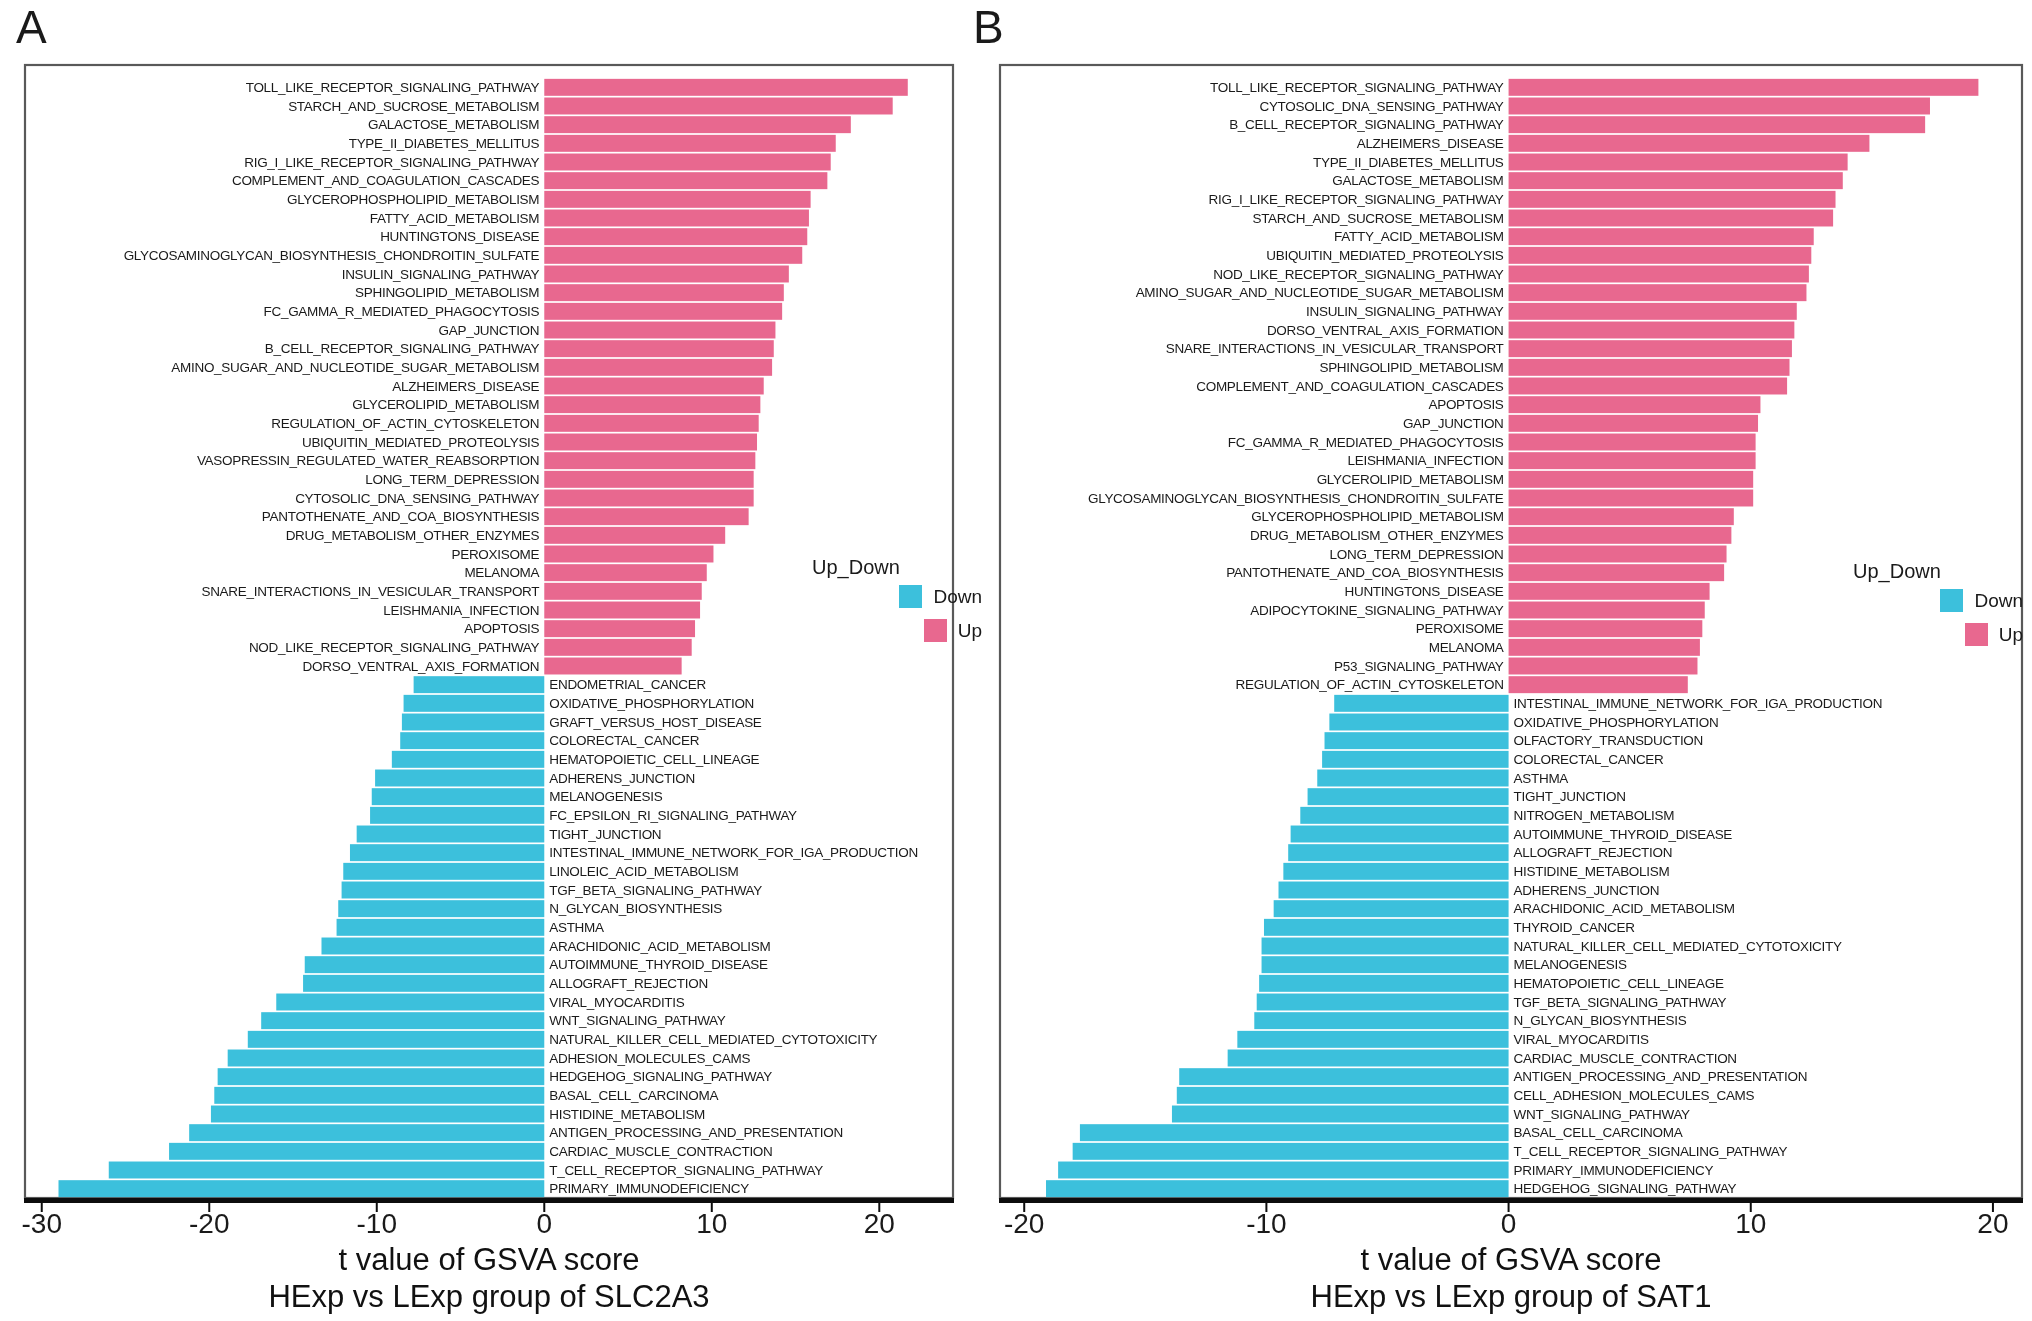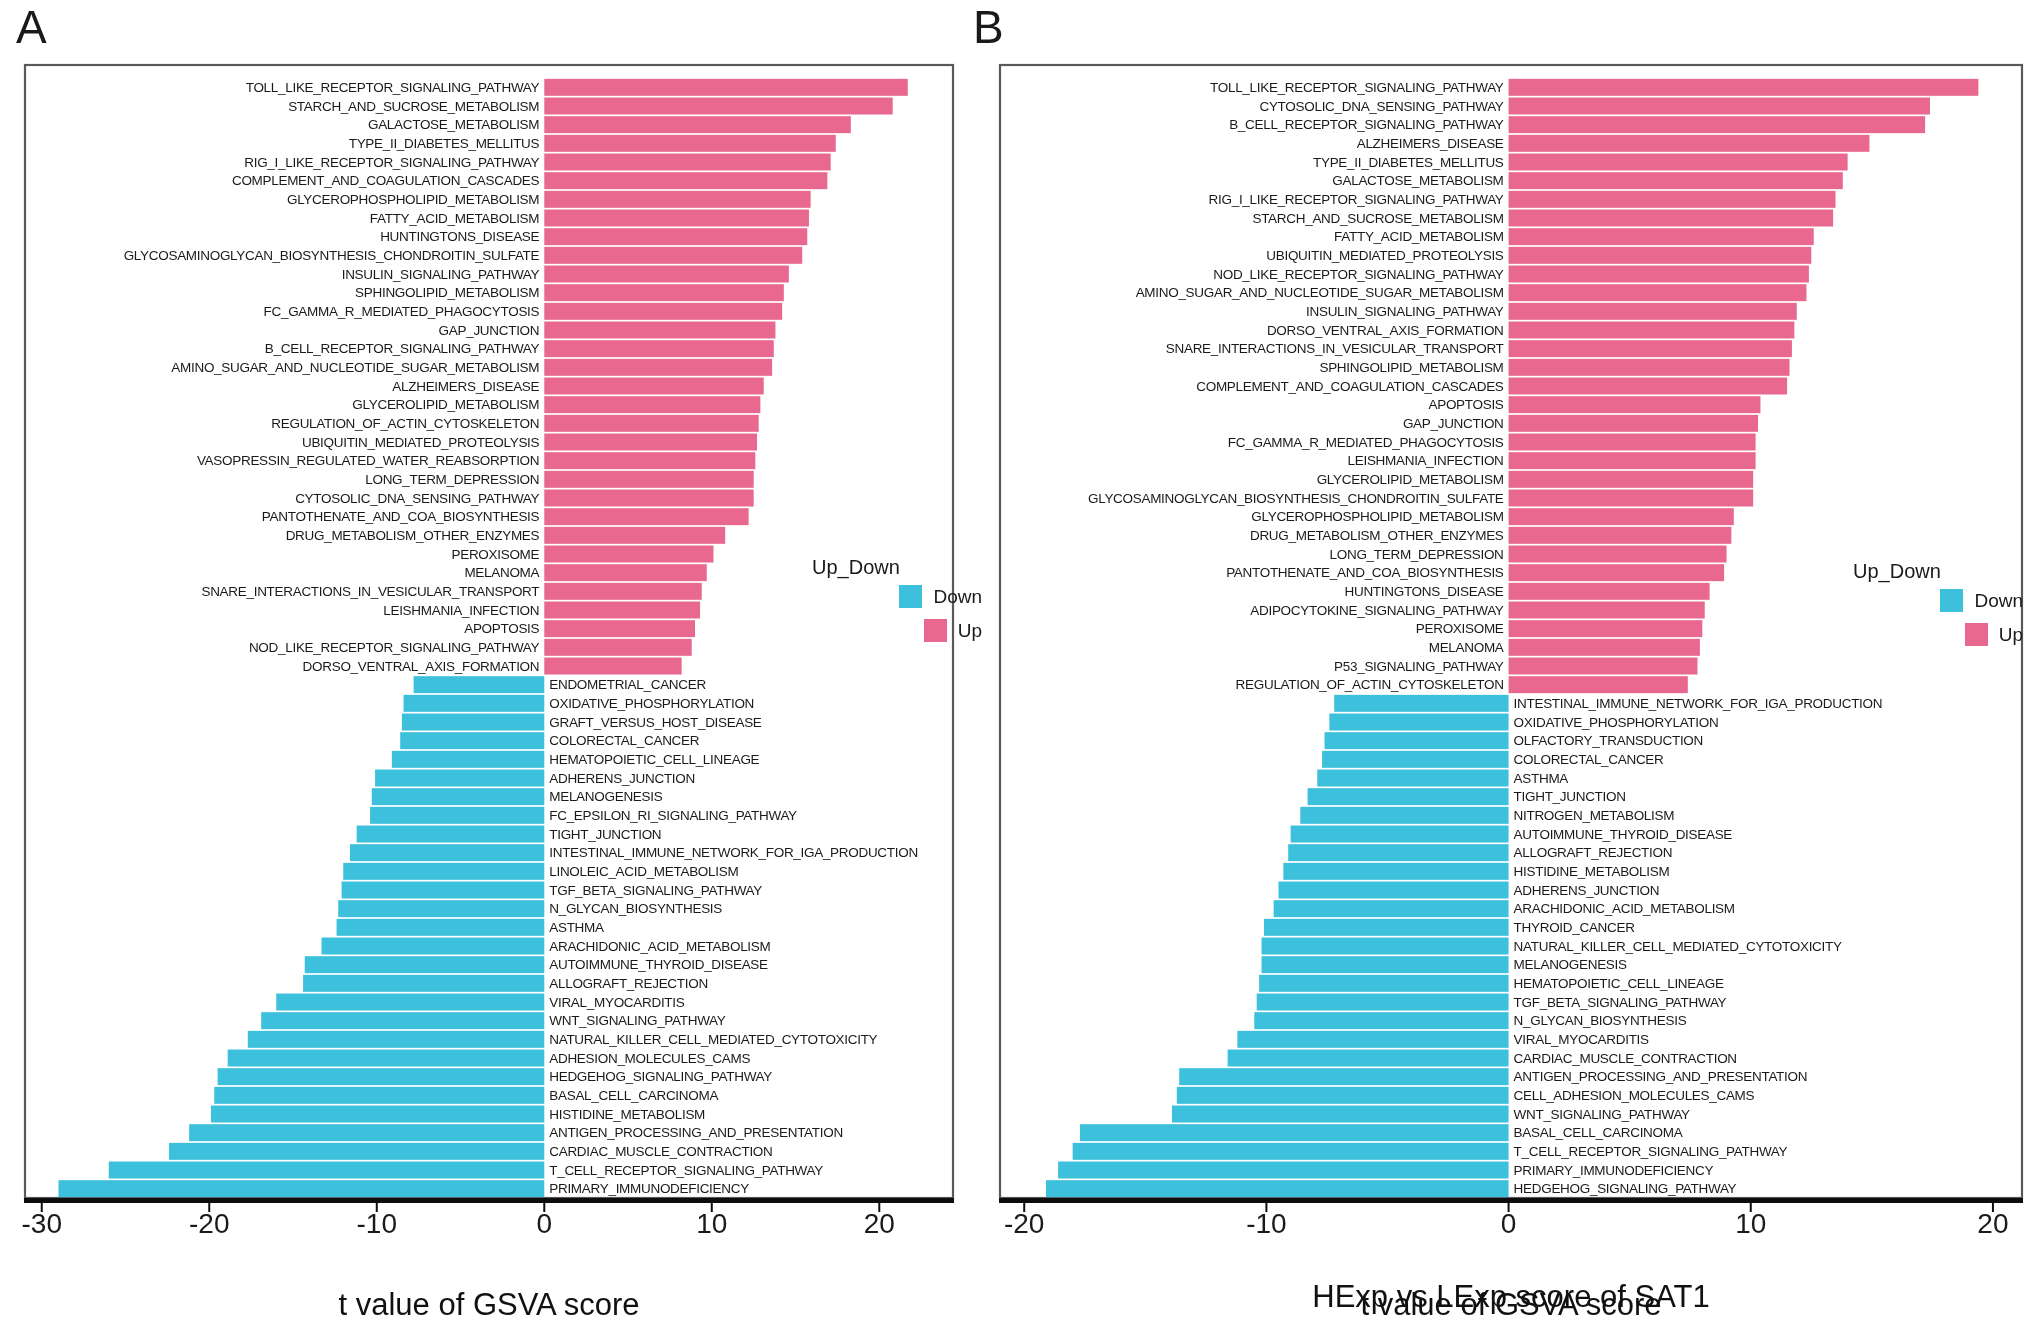--- a/index.html
+++ b/index.html
@@ -5,21 +5,21 @@
   html,body{margin:0;padding:0;background:#ffffff;}
   body{font-family:"Liberation Sans", sans-serif;}
   .figure{position:relative;width:2032px;height:1321px;background:#ffffff;overflow:hidden;}
   #chart-svg{position:absolute;left:0;top:0;}
   .panel-letter{position:absolute;font-size:46px;font-weight:500;color:#1a1a1a;line-height:1;}
   .letter-a{left:16px;top:4px;}
   .letter-b{left:973px;top:4px;}
   .axis-title{position:absolute;text-align:center;color:#111111;font-size:31px;line-height:1.05;}
   .axis-title.a{left:25px;width:928px;}
   .axis-title.b{left:1000px;width:1022px;}
-  .line1{top:1289px;}
+  .line1{top:1244px;}
   .line2{top:1281px;}
   .legend{position:absolute;width:170px;}
   .legend-a{left:812px;top:556px;}
   .legend-b{left:1853px;top:560px;}
   .legend-title{font-size:20px;color:#1a1a1a;margin-bottom:6px;}
   .legend-row{display:flex;align-items:center;margin-bottom:11px;justify-content:flex-end;}
   .swatch{width:23px;height:23px;margin-right:11px;flex:0 0 auto;}
   .legend-label{font-size:19px;color:#1a1a1a;}
 </style>
 </head>
@@ -297,22 +297,23 @@
         <text x="1750.7582938388623" y="1233" text-anchor="middle" fill="#1a1a1a" font-size="28">10</text>
         <line x1="1992.9383886255923" y1="1203" x2="1992.9383886255923" y2="1212" stroke="#0d0d0d" stroke-width="2"></line>
         <text x="1992.9383886255923" y="1233" text-anchor="middle" fill="#1a1a1a" font-size="28">20</text>
       </g>
     </svg>
 
   <div class="panel-letter letter-a">A</div>
   <div class="panel-letter letter-b">B</div>
 
   <div class="axis-title a line1">t value of GSVA score</div>
+  <div class="axis-title a line2">HExp vs LExp group of SLC2A3</div>
   <div class="axis-title b line1">t value of GSVA score</div>
-  <div class="axis-title b line2">HExp vs LExp score of SAT1</div>
+  <div class="axis-title b line2">HExp vs LExp group of SAT1</div>
 
   <div class="legend legend-a">
     <div class="legend-title">Up_Down</div>
     <div class="legend-row">
       <span class="swatch swatch-down" style="background: rgb(60, 192, 220);"></span>
       <span class="legend-label">Down</span>
     </div>
     <div class="legend-row">
       <span class="swatch swatch-up" style="background: rgb(232, 104, 143);"></span>
       <span class="legend-label">Up</span>

